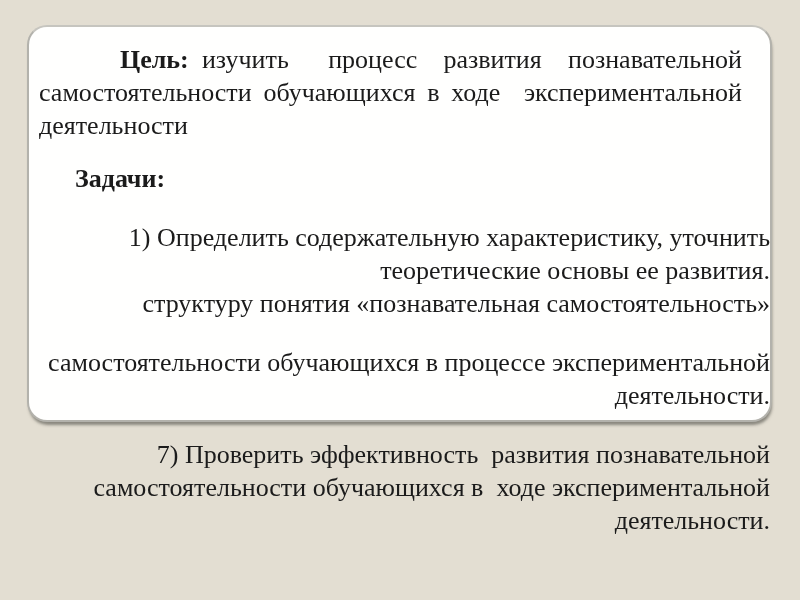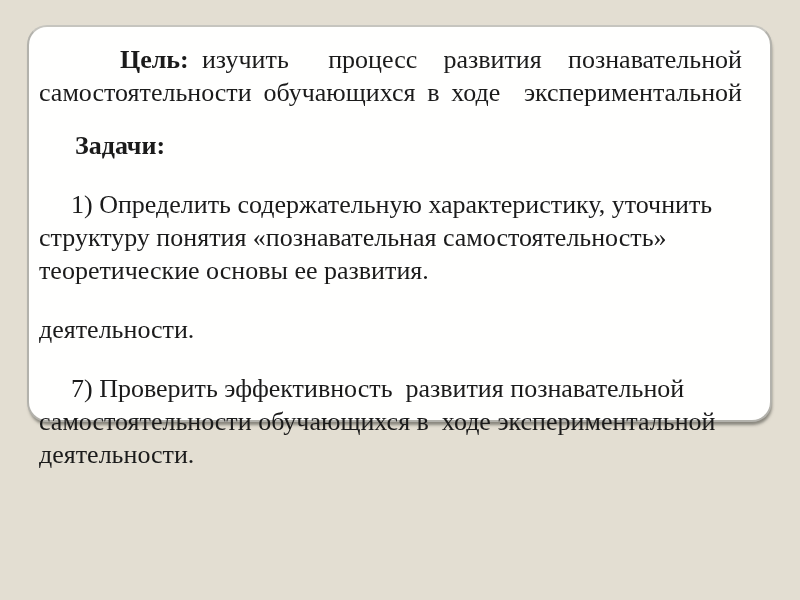--- a/index.html
+++ b/index.html
@@ -52,48 +52,51 @@
   }
   .tasks-heading {
     margin-top: 20px;
     text-indent: 36px;
     font-weight: bold;
     white-space: pre;
     font-family: Liberation Serif, serif;
   }
   .task-item {
     margin-top: 26px;
+    text-align: right;
   }
   .task-item .line {
     white-space: pre;
   }
   .task-item .line-first {
     text-indent: 32px;
   }
 </style>
 </head>
 <body>
 
 <div class="slide">
   <div class="card">
 
     <div class="goal txt">
       <div class="jline line-first"><span class="bold">Цель:</span><span> изучить   процесс  развития  познавательной</span></div>
       <div class="jline">самостоятельности обучающихся в ходе  экспериментальной</div>
+      <div>деятельности</div>
     </div>
 
     <div class="tasks-heading txt">Задачи:</div>
 
     <div class="task-item txt">
       <div class="line line-first">1) Определить содержательную характеристику, уточнить</div>
+      <div class="line">теоретические основы ее развития.</div>
       <div class="line">структуру понятия «познавательная самостоятельность»</div>
-      <div class="line">теоретические основы ее развития.</div>
     </div>
 
     <div class="task-item txt">
+      <div class="line">самостоятельности обучающихся в процессе экспериментальной</div>
       <div class="line">деятельности.</div>
     </div>
 
     <div class="task-item txt">
       <div class="line line-first">7) Проверить эффективность  развития познавательной</div>
       <div class="line">самостоятельности обучающихся в  ходе экспериментальной</div>
       <div class="line">деятельности.</div>
     </div>
 
   </div>

